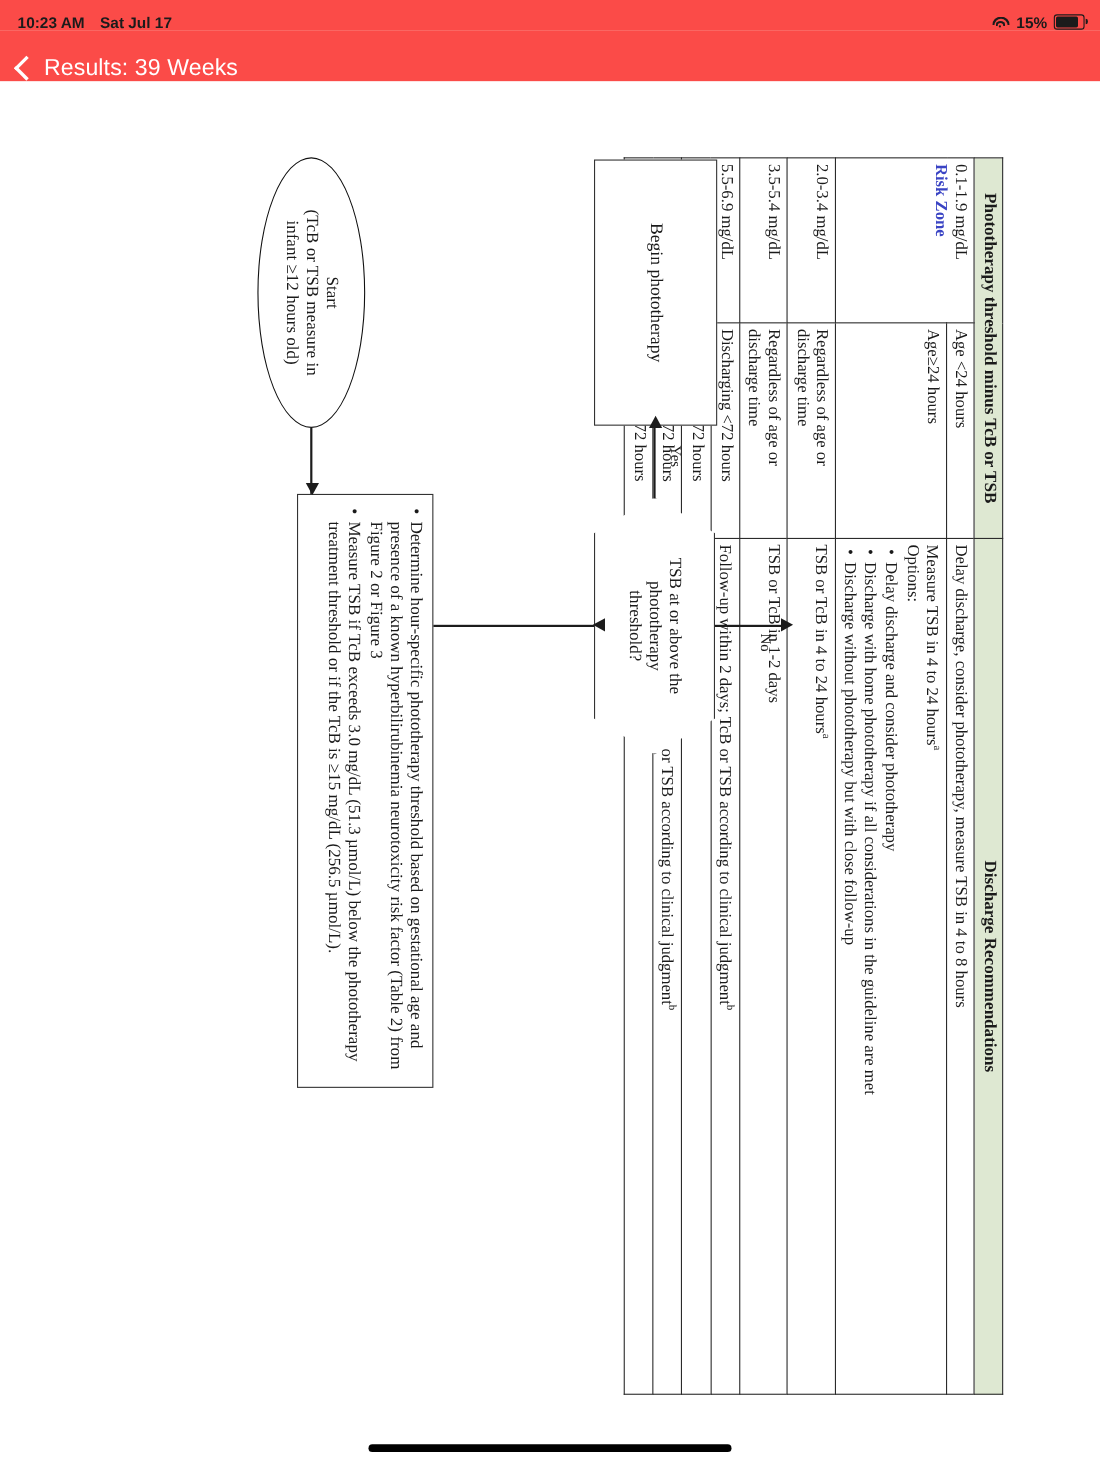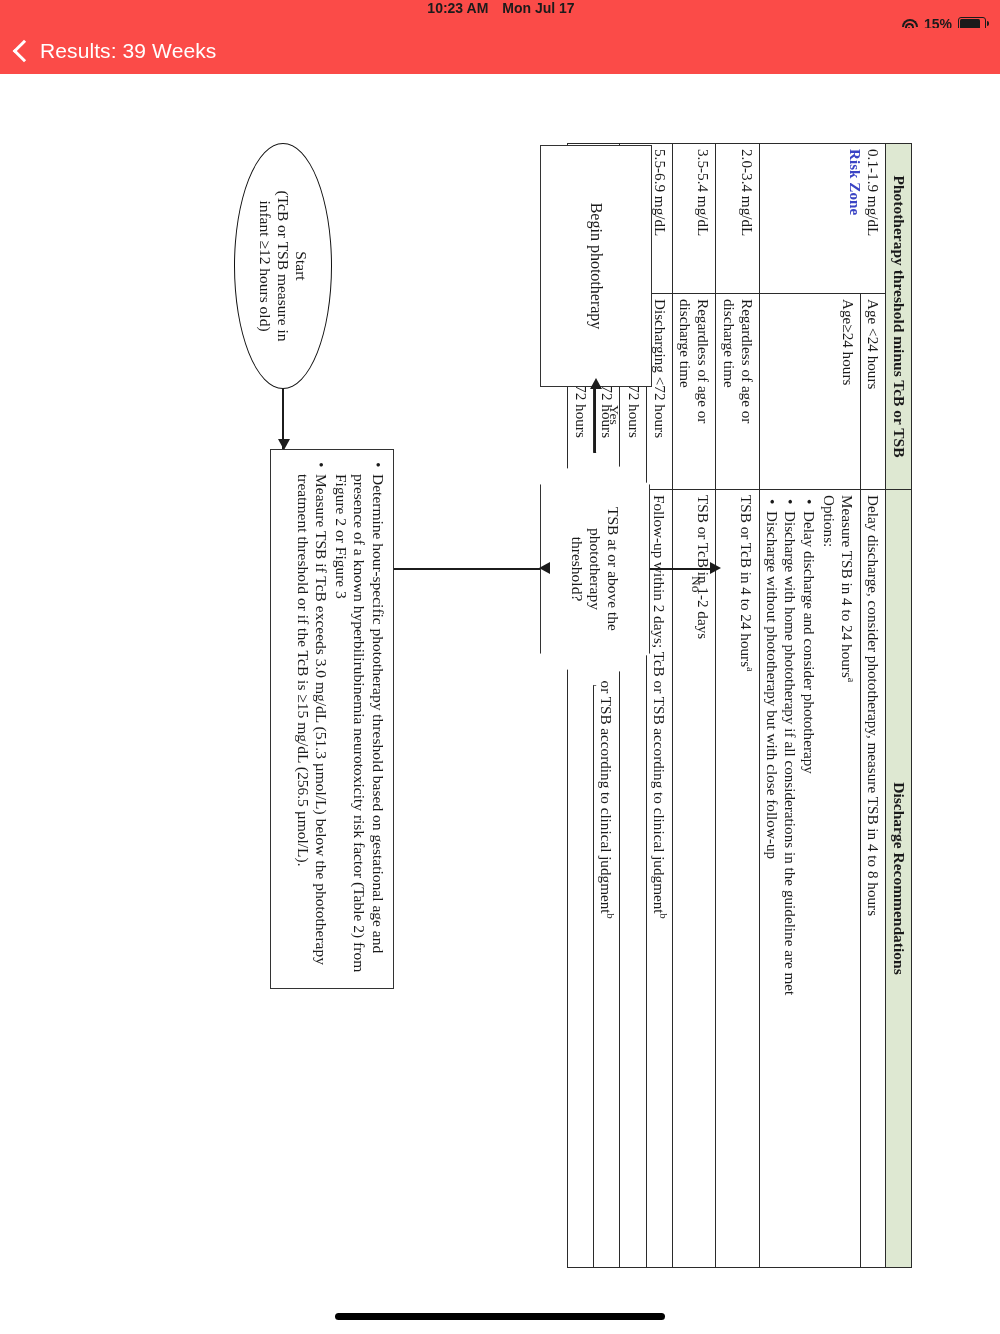--- a/index.html
+++ b/index.html
@@ -8,45 +8,44 @@
     background:#ffffff;
     font-family:"Liberation Sans", sans-serif;
     overflow:hidden;
     position:relative;
   }
 
   
   #status-bar{
     position:absolute;left:0;top:0;width:1000px;height:28px;
     background:#fb4b48;
-    display:flex;align-items:center;
+    display:flex;align-items:flex-end;
     color:#1b1b1b;
     font-size:14px;font-weight:bold;
     font-family:"Liberation Sans", sans-serif;
     box-sizing:border-box;
     padding:0 14px 0 16px;
-    flex-direction:column;
   }
   #status-left{display:flex;align-items:center;gap:14px;}
   #status-right{margin-left:auto;display:flex;align-items:center;gap:6px;}
   .wifi-ico{width:16px;height:12px;position:relative;display:inline-block;}
   .wifi-ico i{position:absolute;border:2px solid #1b1b1b;border-bottom:none;
     border-top-left-radius:14px;border-top-right-radius:14px;}
   .wifi-ico i.w1{width:12px;height:6px;left:0px;top:1px;}
   .wifi-ico i.w2{width:5px;height:3px;left:3.5px;top:5px;}
   .wifi-ico i.w3{width:2px;height:2px;left:6px;top:8.5px;background:#1b1b1b;border-radius:50%;border:none;}
   .batt{width:26px;height:12px;border:1.6px solid #1b1b1b;border-radius:3px;position:relative;}
   .batt::after{content:"";position:absolute;right:-4px;top:3px;width:2px;height:5px;background:#1b1b1b;border-radius:0 2px 2px 0;}
   .batt i{position:absolute;left:1.3px;top:1.3px;bottom:1.3px;width:20px;background:#1b1b1b;border-radius:1.5px;display:block;}
 
   
   #nav-bar{
     position:absolute;left:0;top:28px;width:1000px;height:46px;
     background:#fb4b48;
-    display:flex;align-items:center;
+    display:flex;align-items:flex-end;
     padding-left:10px;box-sizing:border-box;
   }
   #back-button{display:flex;align-items:center;gap:6px;cursor:pointer;}
   .chev{
     width:13px;height:13px;border-left:3.4px solid #fff;border-bottom:3.4px solid #fff;
     transform:rotate(45deg);margin-left:6px;margin-right:2px;
   }
   #nav-title{color:#ffffff;font-size:21px;font-family:"Liberation Sans", sans-serif;letter-spacing:.1px;}
 
   
@@ -148,21 +147,21 @@
     position:absolute;left:50%;transform:translateX(-50%);
     bottom:14px;width:330px;height:7px;border-radius:5px;background:#000;
   }
 </style>
 </head>
 <body>
 
 <div id="status-bar">
   <div id="status-left">
     <span>10:23 AM</span>
-    <span>Mon Jul 17</span>
+    <span>Sat Jul 17</span>
   </div>
   <div id="status-right">
     <span class="wifi-ico">
         <i class="w1"></i>
         <i class="w2"></i>
         <i class="w3"></i>
       </span>
     <span>15%</span>
     <span class="batt">
         <i></i>

